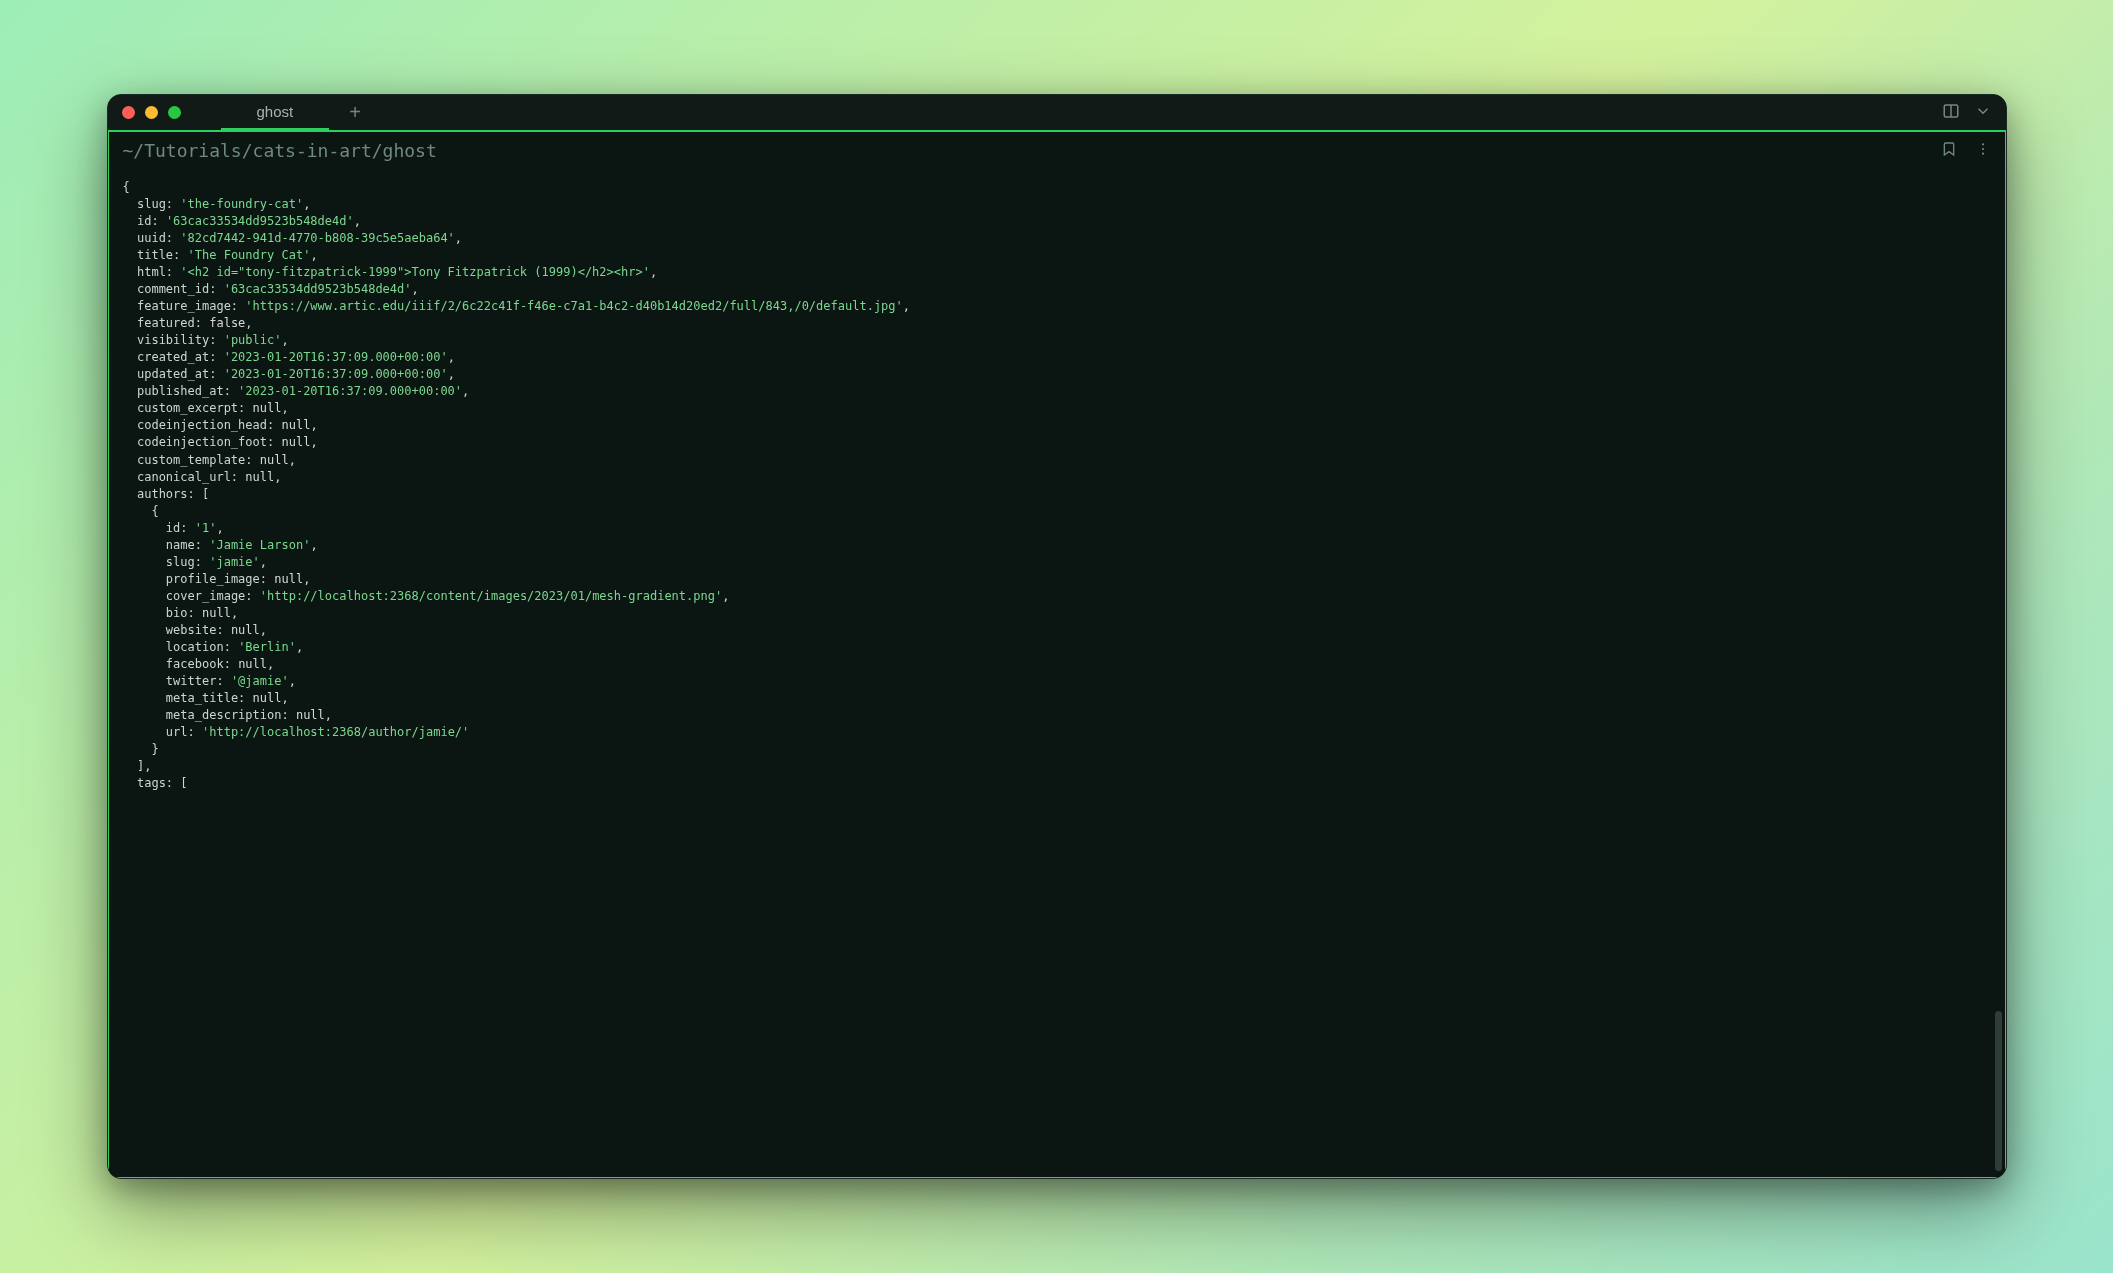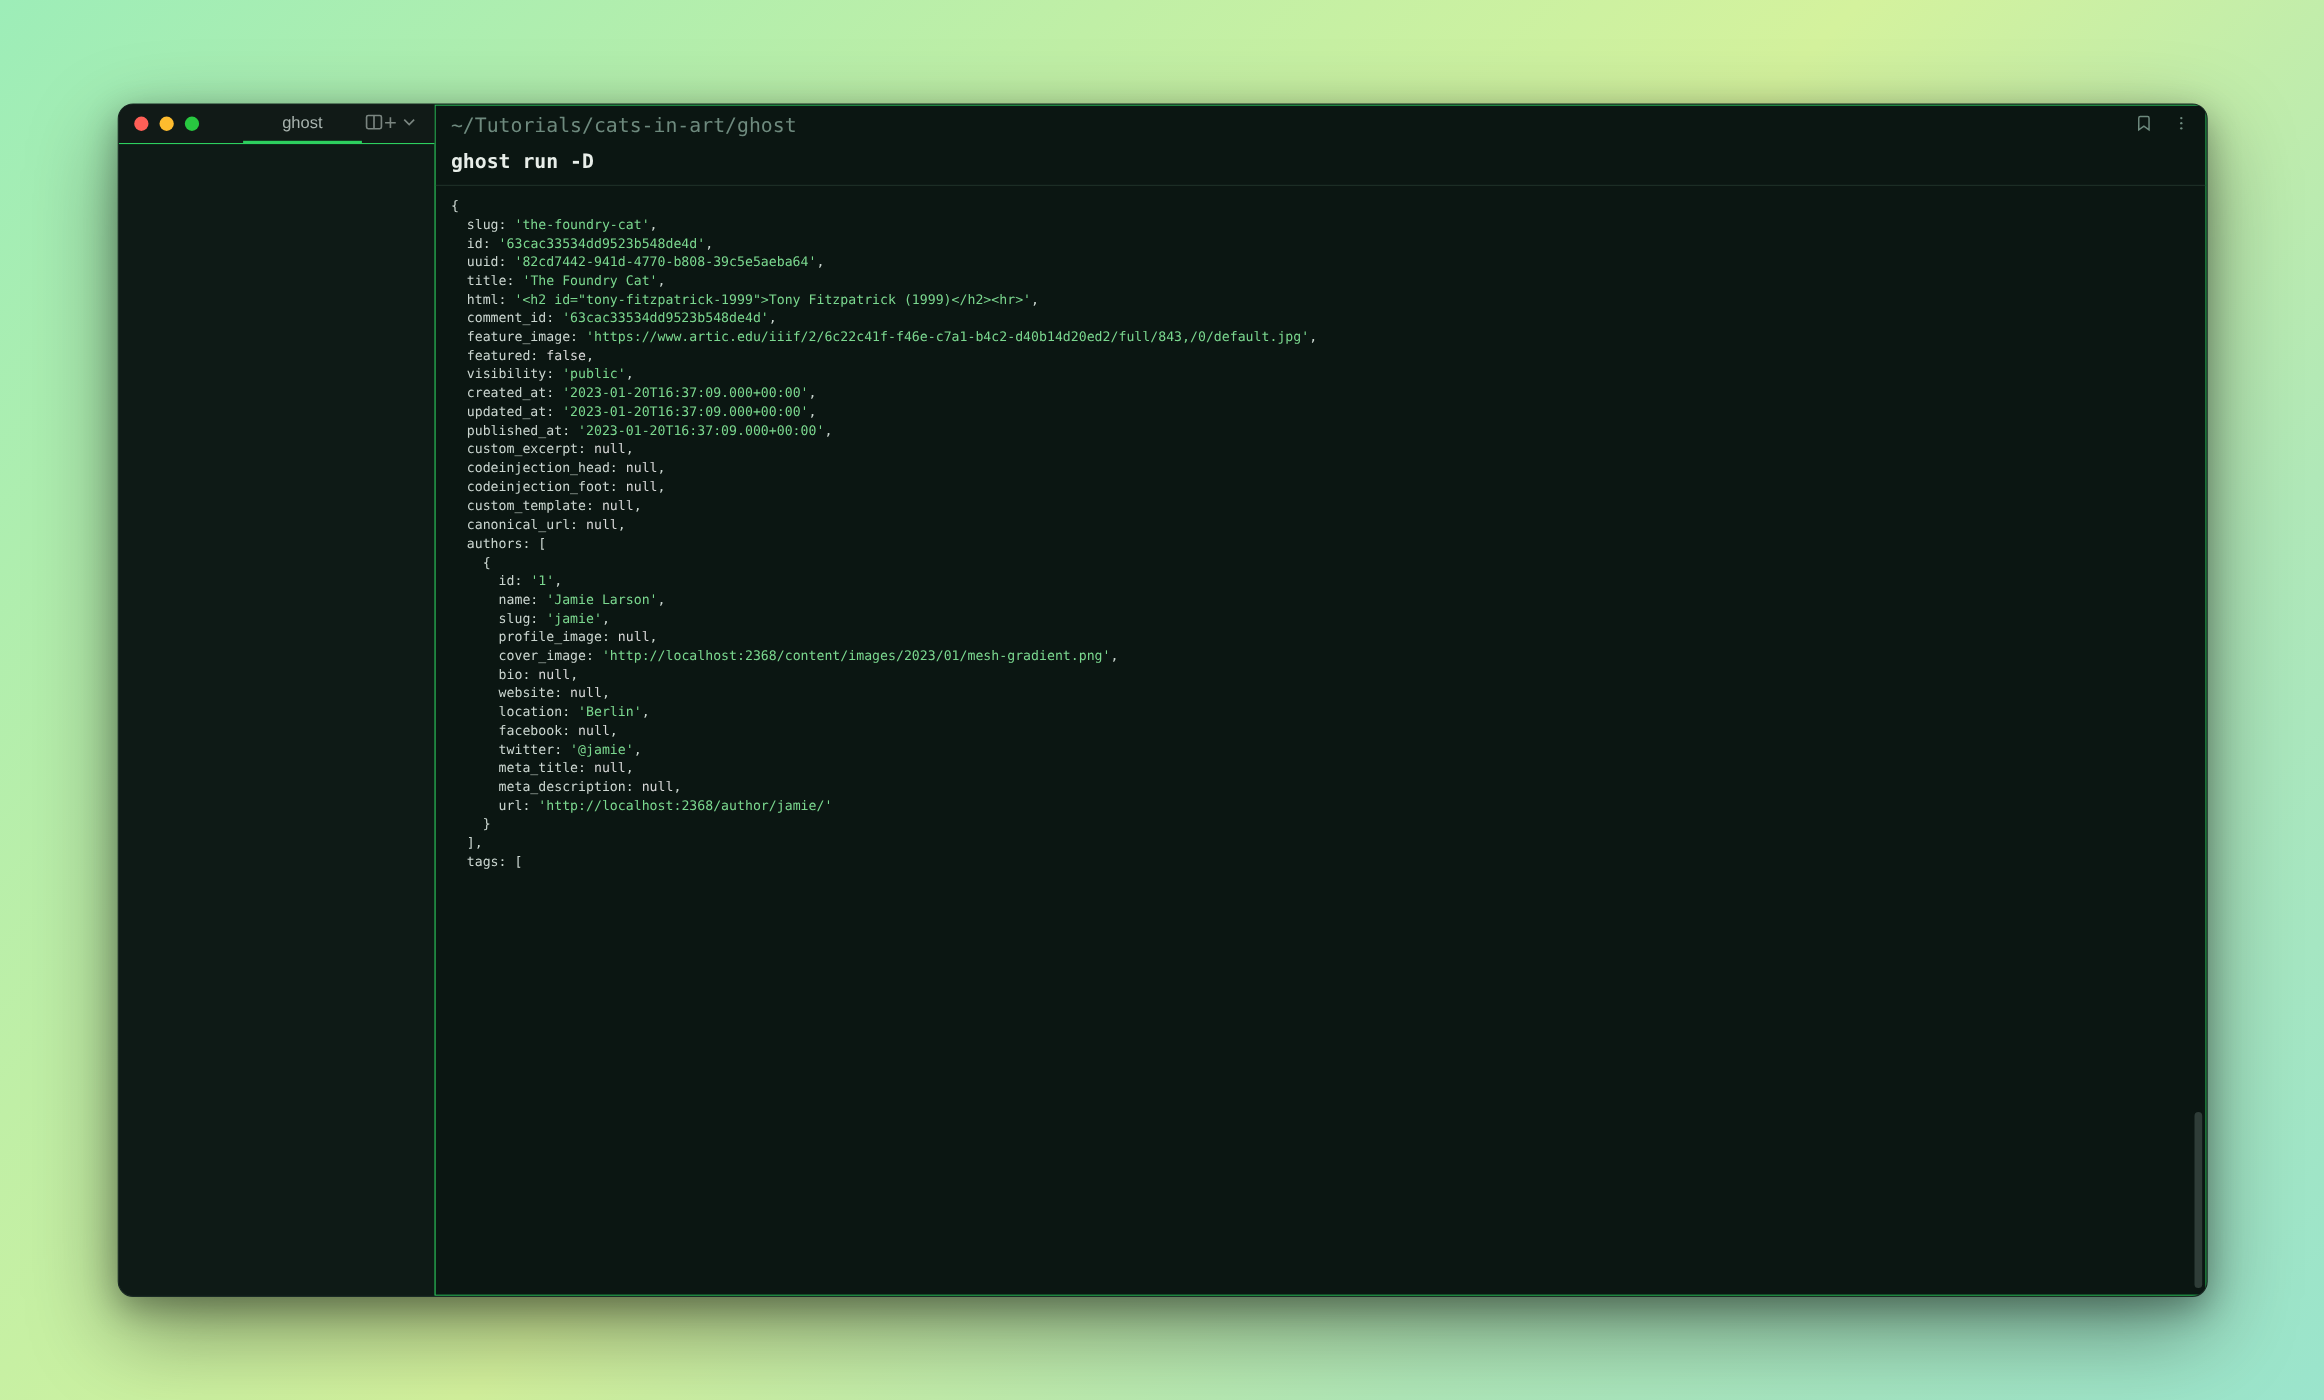--- a/index.html
+++ b/index.html
@@ -13,20 +13,21 @@
     justify-content: center;
   }
   .window {
     width: 1900px;
     height: 1085px;
     background: #0e1a16;
     border-radius: 14px;
     box-shadow: 0 30px 80px rgba(0,0,0,0.4), 0 10px 30px rgba(0,0,0,0.3);
     overflow: hidden;
     display: flex;
+    flex-direction: column;
     border: 1px solid #1a2a24;
   }
   .titlebar {
     height: 36px;
     background: #111a17;
     display: flex;
     align-items: center;
     padding: 0 14px;
     border-bottom: 1px solid #2dd05f;
     position: relative;
@@ -169,21 +170,20 @@
         </span>
         <span>
           <svg viewBox="0 0 24 24" fill="currentColor">
               <circle cx="12" cy="5" r="1.6"></circle>
               <circle cx="12" cy="12" r="1.6"></circle>
               <circle cx="12" cy="19" r="1.6"></circle>
             </svg>
         </span>
       </span>
     </div>
-    <div class="cmd-line">ghost run -D</div>
 
     <div class="output-wrap">
     <div class="output"><span class="k">{</span>
   <span class="k">slug:</span> <span class="s">'the-foundry-cat'</span><span class="k">,</span>
   <span class="k">id:</span> <span class="s">'63cac33534dd9523b548de4d'</span><span class="k">,</span>
   <span class="k">uuid:</span> <span class="s">'82cd7442-941d-4770-b808-39c5e5aeba64'</span><span class="k">,</span>
   <span class="k">title:</span> <span class="s">'The Foundry Cat'</span><span class="k">,</span>
   <span class="k">html:</span> <span class="s">'&lt;h2 id="tony-fitzpatrick-1999"&gt;Tony Fitzpatrick (1999)&lt;/h2&gt;&lt;hr&gt;'</span><span class="k">,</span>
   <span class="k">comment_id:</span> <span class="s">'63cac33534dd9523b548de4d'</span><span class="k">,</span>
   <span class="k">feature_image:</span> <span class="s">'https://www.artic.edu/iiif/2/6c22c41f-f46e-c7a1-b4c2-d40b14d20ed2/full/843,/0/default.jpg'</span><span class="k">,</span>

